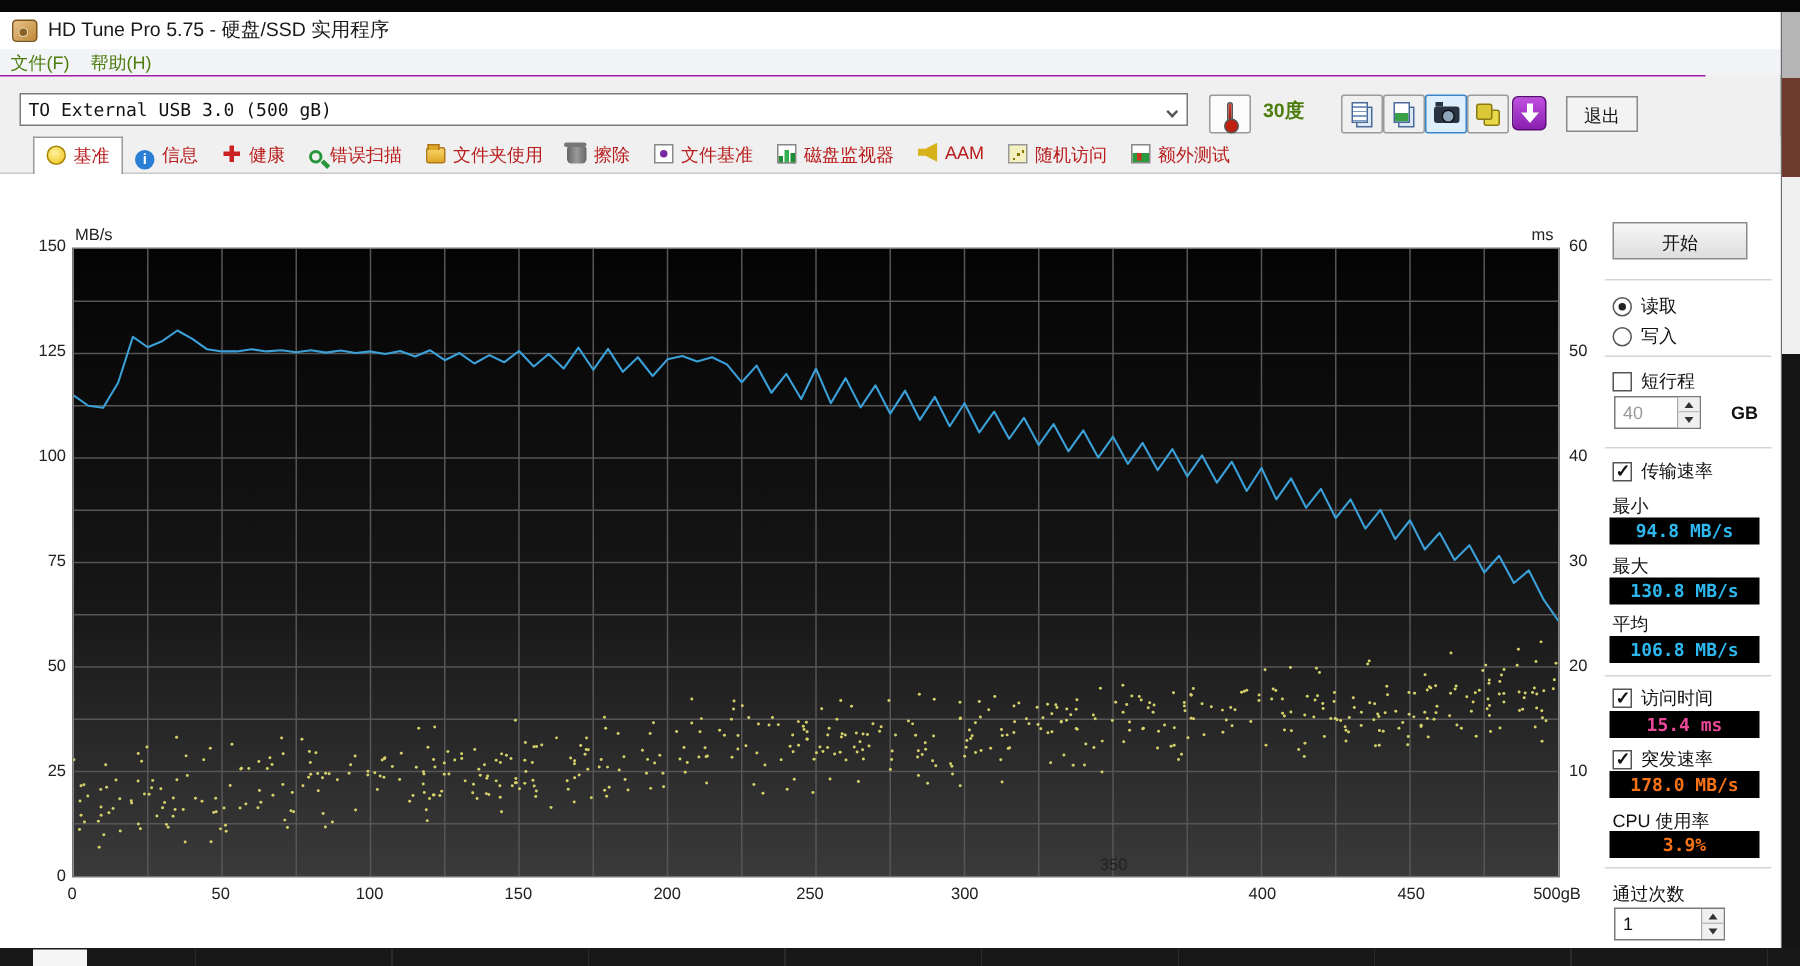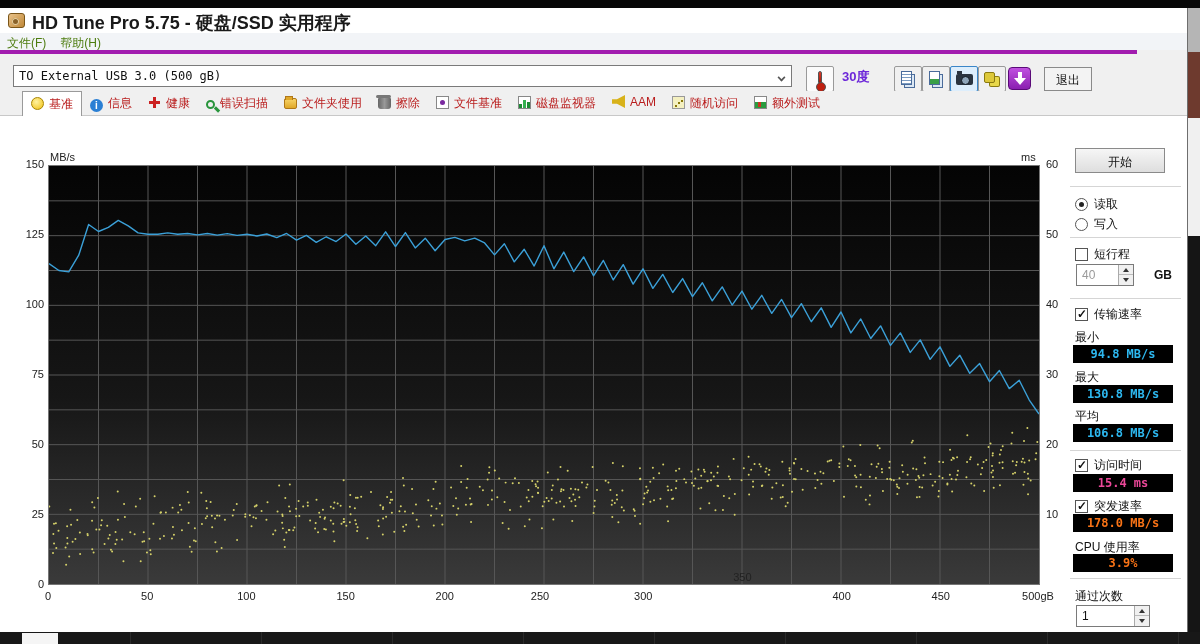--- a/index.html
+++ b/index.html
@@ -18,40 +18,40 @@
   .taskbar .task-white { position:absolute; left:22px; top:1px; width:36px; height:11px; background:#f5f5f5; }
 
   
   .window { position:absolute; left:0; top:8px; width:1188px; height:624px; background:#f0f0f0;
             border-right:1px solid #6e6e6e; }
   .titlebar { position:absolute; left:0; top:0; width:1187px; height:25px; background:#ffffff; }
   .app-icon { position:absolute; left:8px; top:5px; width:17px; height:15px; border-radius:3px;
               background:linear-gradient(135deg,#e8c28a,#c08838); border:1px solid #7a5518; }
   .app-icon:after { content:""; position:absolute; left:3px; top:4px; width:7px; height:7px;
               border-radius:50%; background:#8a6228; box-shadow:0 0 0 1px #e8d0a0 inset; }
-  .title-text { position:absolute; left:32px; top:3px; font-size:18px; color:#1a1a1a; white-space:nowrap;font-weight:bold; }
+  .title-text { position:absolute; left:32px; top:3px; font-size:13px; color:#1a1a1a; white-space:nowrap; }
   .menubar { position:absolute; left:0; top:25px; width:1187px; height:17px; background:#f2f4f7; }
   .menu-item { display:inline-block; padding:1px 7px; font-size:12px; color:#4d7c0f; }
 
   
   .toolbar { position:absolute; left:0; top:42px; width:1137px; height:41px; background:#f0f0f0;
-             border-top:4px solid #a21caf; }
+             border-top:1px solid #a21caf; }
   .drive-select { position:absolute; left:13px; top:11px; width:779px; height:22px; background:#fff;
                   border:1px solid #7a7a7a; font-family:"DejaVu Sans Mono", monospace; font-size:12px;
                   color:#111; padding:3px 20px 0 5px; white-space:nowrap; overflow:hidden; }
   .drive-arrow { position:absolute; right:6px; top:8px; width:7px; height:7px;
                  border-right:2px solid #555; border-bottom:2px solid #555; transform:rotate(45deg) scale(.8); }
   .tool-btn { position:absolute; top:12px; width:28px; height:26px; background:#f0f0f0;
               border:1px solid #9a9a9a; border-radius:2px; }
   .thermo-btn { left:806px; background:#fbfbfb; }
   .thermo { position:absolute; left:11px; top:4px; width:4px; height:13px; background:linear-gradient(#e03a2a,#a01808);
             border:1px solid #555; border-radius:2px; }
   .thermo:after { content:""; position:absolute; left:-3px; top:10px; width:8px; height:8px; border-radius:50%;
             background:#c02010; border:1px solid #555; }
-  .temp-text { position:absolute; left:842px; top:14px; font-size:13px; font-weight:bold; color:#6d28d9; }
+  .temp-text { position:absolute; left:842px; top:14px; font-size:13px; font-weight:bold; color:#4d7c0f; }
   .btn-copytext { left:894px; } .btn-copyimg { left:922px; }
   .btn-camera { left:950px; border:1px solid #3a86c8; background:#ddeefc; }
   .btn-save { left:978px; } .btn-download { left:1006px; border:none; background:transparent; }
   .pages { position:absolute; left:6px; top:4px; width:11px; height:14px; background:#fff; border:1px solid #4a6b9a;
            box-shadow:3px 3px 0 -1px #dce8f4, 3px 3px 0 0 #4a6b9a;
            background-image:repeating-linear-gradient(#fff 0 2px,#7a9ac0 2px 3px); }
   .pages.img { background-image:linear-gradient(#fff 55%, #3aa048 55%); }
   .camera-ico { position:absolute; left:5px; top:7px; width:17px; height:11px; background:#2a3440; border-radius:2px; }
   .camera-ico:before { content:""; position:absolute; left:5px; top:2px; width:7px; height:7px; border-radius:50%;
            background:#8fa6ba; border:1px solid #0c141c; }

